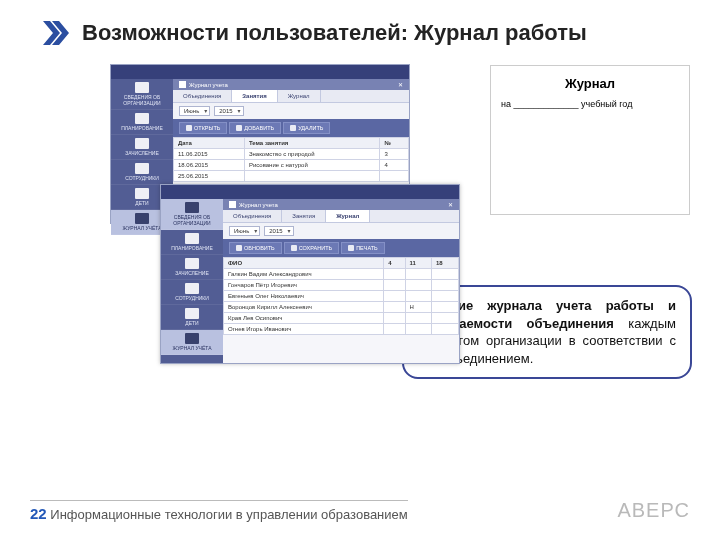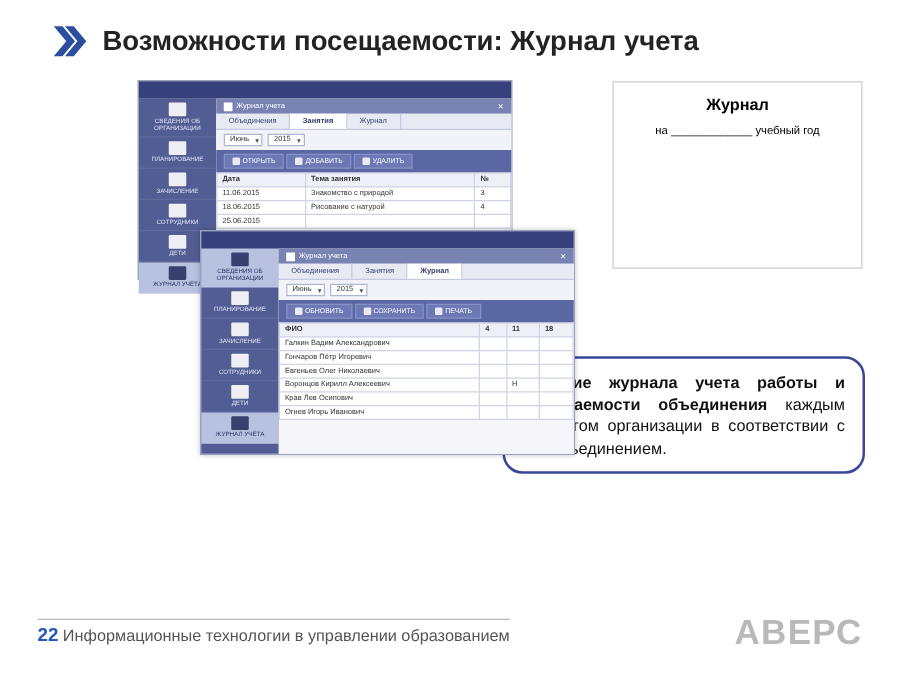--- a/index.html
+++ b/index.html
@@ -28,36 +28,36 @@
   .sel::after { content: "▾"; position: absolute; right: 2px; top: 0; font-size: 6px; color: #555; }
   .btnbar { display: flex; gap: 2px; padding: 3px 6px; background: #5a67a3; }
   .btn { background: #6c79b5; color: #fff; padding: 2px 6px; font-size: 5.5px; border: 1px solid #8490c6; display:flex; align-items:center; gap:2px;}
   .btn .bi { width:6px; height:6px; background:#fff; opacity:.85; border-radius:1px;}
   .tbl { width: 100%; border-collapse: collapse; }
   .tbl td { border: 1px solid #cfd3e5; padding: 2px 4px; font-size: 6px; color: #333; background: #fff; }
   .tbl td.h { background: #eef0f7; font-weight: bold; }
   .journal-box { position: absolute; right: 30px; top: 65px; width: 200px; height: 150px; border: 1px solid #ccc; background: #fff; padding: 10px; z-index:1;}
   .journal-box .jt { text-align: center; font-weight: bold; font-size: 13px; margin-bottom: 4px; }
   .journal-box .jb { text-align: center; font-size: 10px; line-height: 1.3; }
-  .journal-box .jline { margin-top: 8px; font-size: 9px; text-align: center; }
+  .journal-box .jline { margin-top: 8px; font-size: 9px; }
   .bubbles { position: absolute; right: 28px; top: 285px; width: 290px; display:flex; flex-direction:column; gap:10px;}
   .bubble { border: 2px solid #3a4796; border-radius: 16px; padding: 10px 14px; font-size: 13px; color: #111; line-height: 1.35; text-align: justify; background:#fff;}
   .footer { position: absolute; bottom: 18px; left: 30px; right: 30px; display: flex; align-items: center; justify-content: space-between; }
   .foot-left { font-size: 13px; color: #555; border-top: 1px solid #bbb; padding-top: 4px; }
   .foot-left .pn { color: #2358b8; font-weight: bold; font-size: 15px; }
-  .brand { font-size: 28px; font-weight: 700; color: #b9b9b9; letter-spacing: 1px; }
+  .brand { font-size: 20px; font-weight: 400; color: #b9b9b9; letter-spacing: 1px; }
 </style>
 </head>
 <body>
 
 <div class="header">
   <svg class="chevron" viewBox="0 0 30 30">
       <path d="M3 3 L13 15 L3 27 L10 27 L20 15 L10 3 Z M12 3 L22 15 L12 27 L19 27 L29 15 L19 3 Z" fill="#2b4ea0"></path>
     </svg>
-  <div class="title">Возможности посещаемости: Журнал учета</div>
+  <div class="title">Возможности пользователей: Журнал работы</div>
 </div>
 
 <div class="shots">
 
   <div class="app top">
     <div class="app-header"></div>
     <div class="app-body">
       <div class="sidebar">
         <div class="side-item">
             <div class="side-ico"></div>

